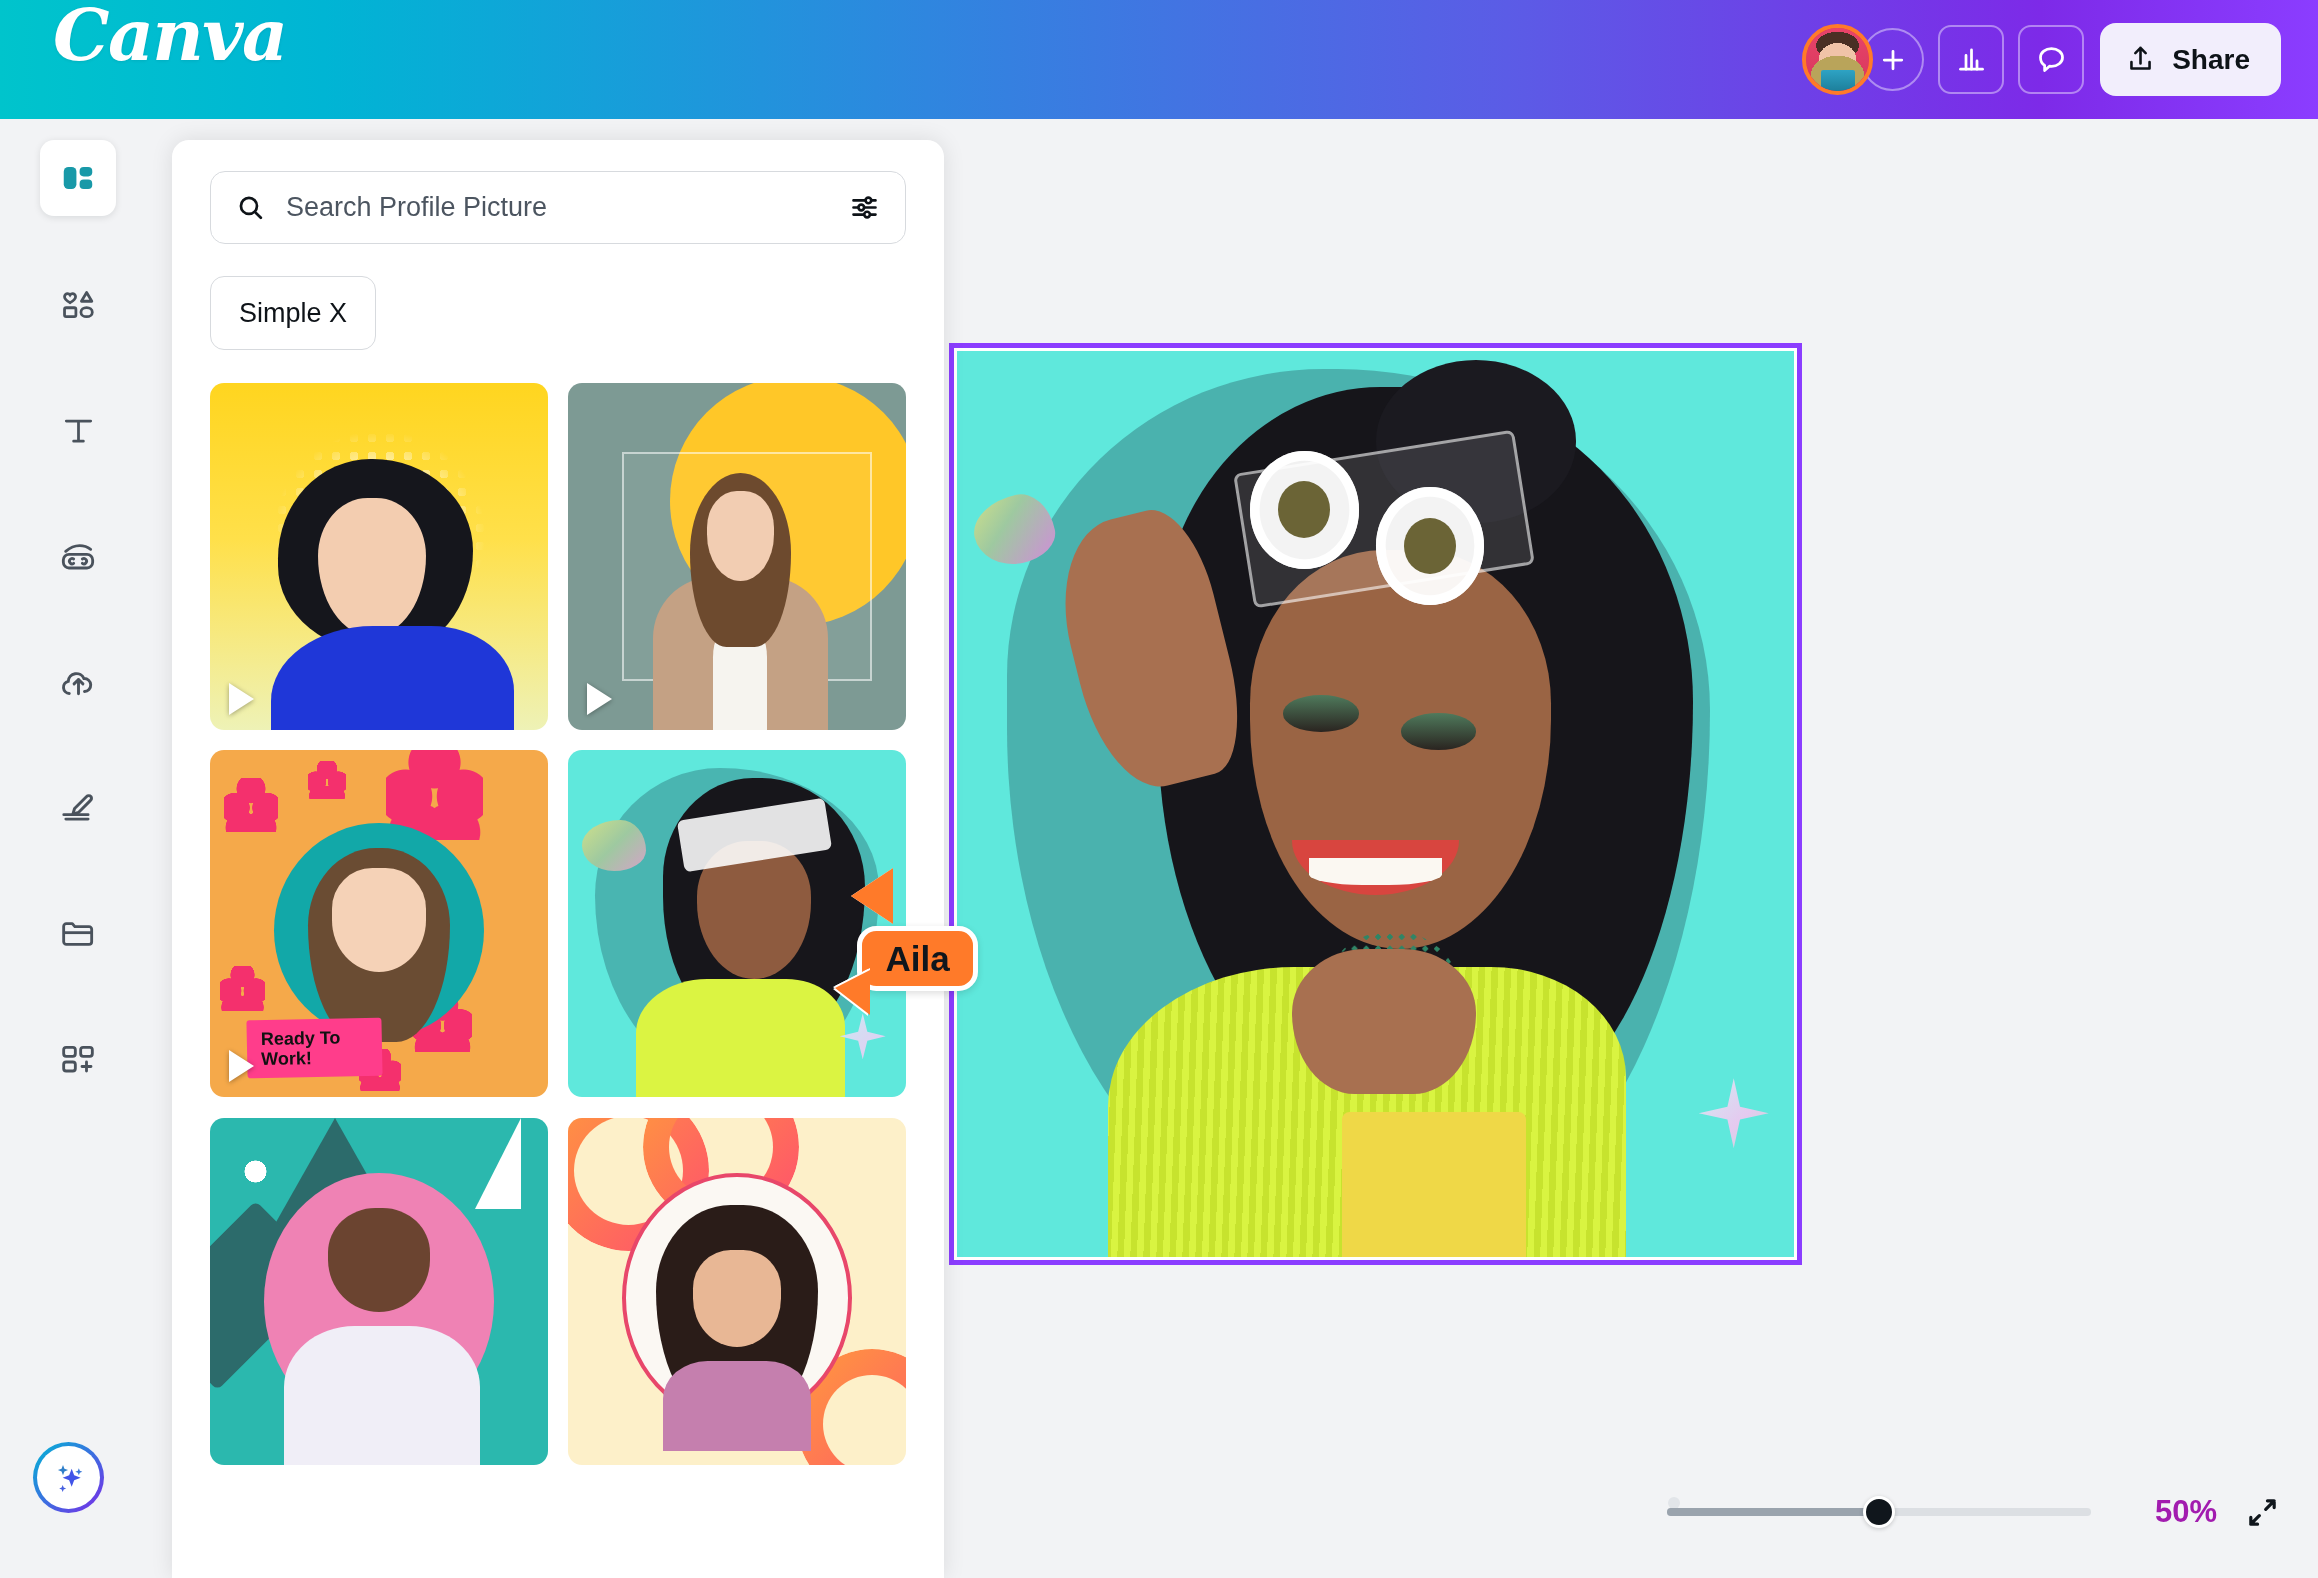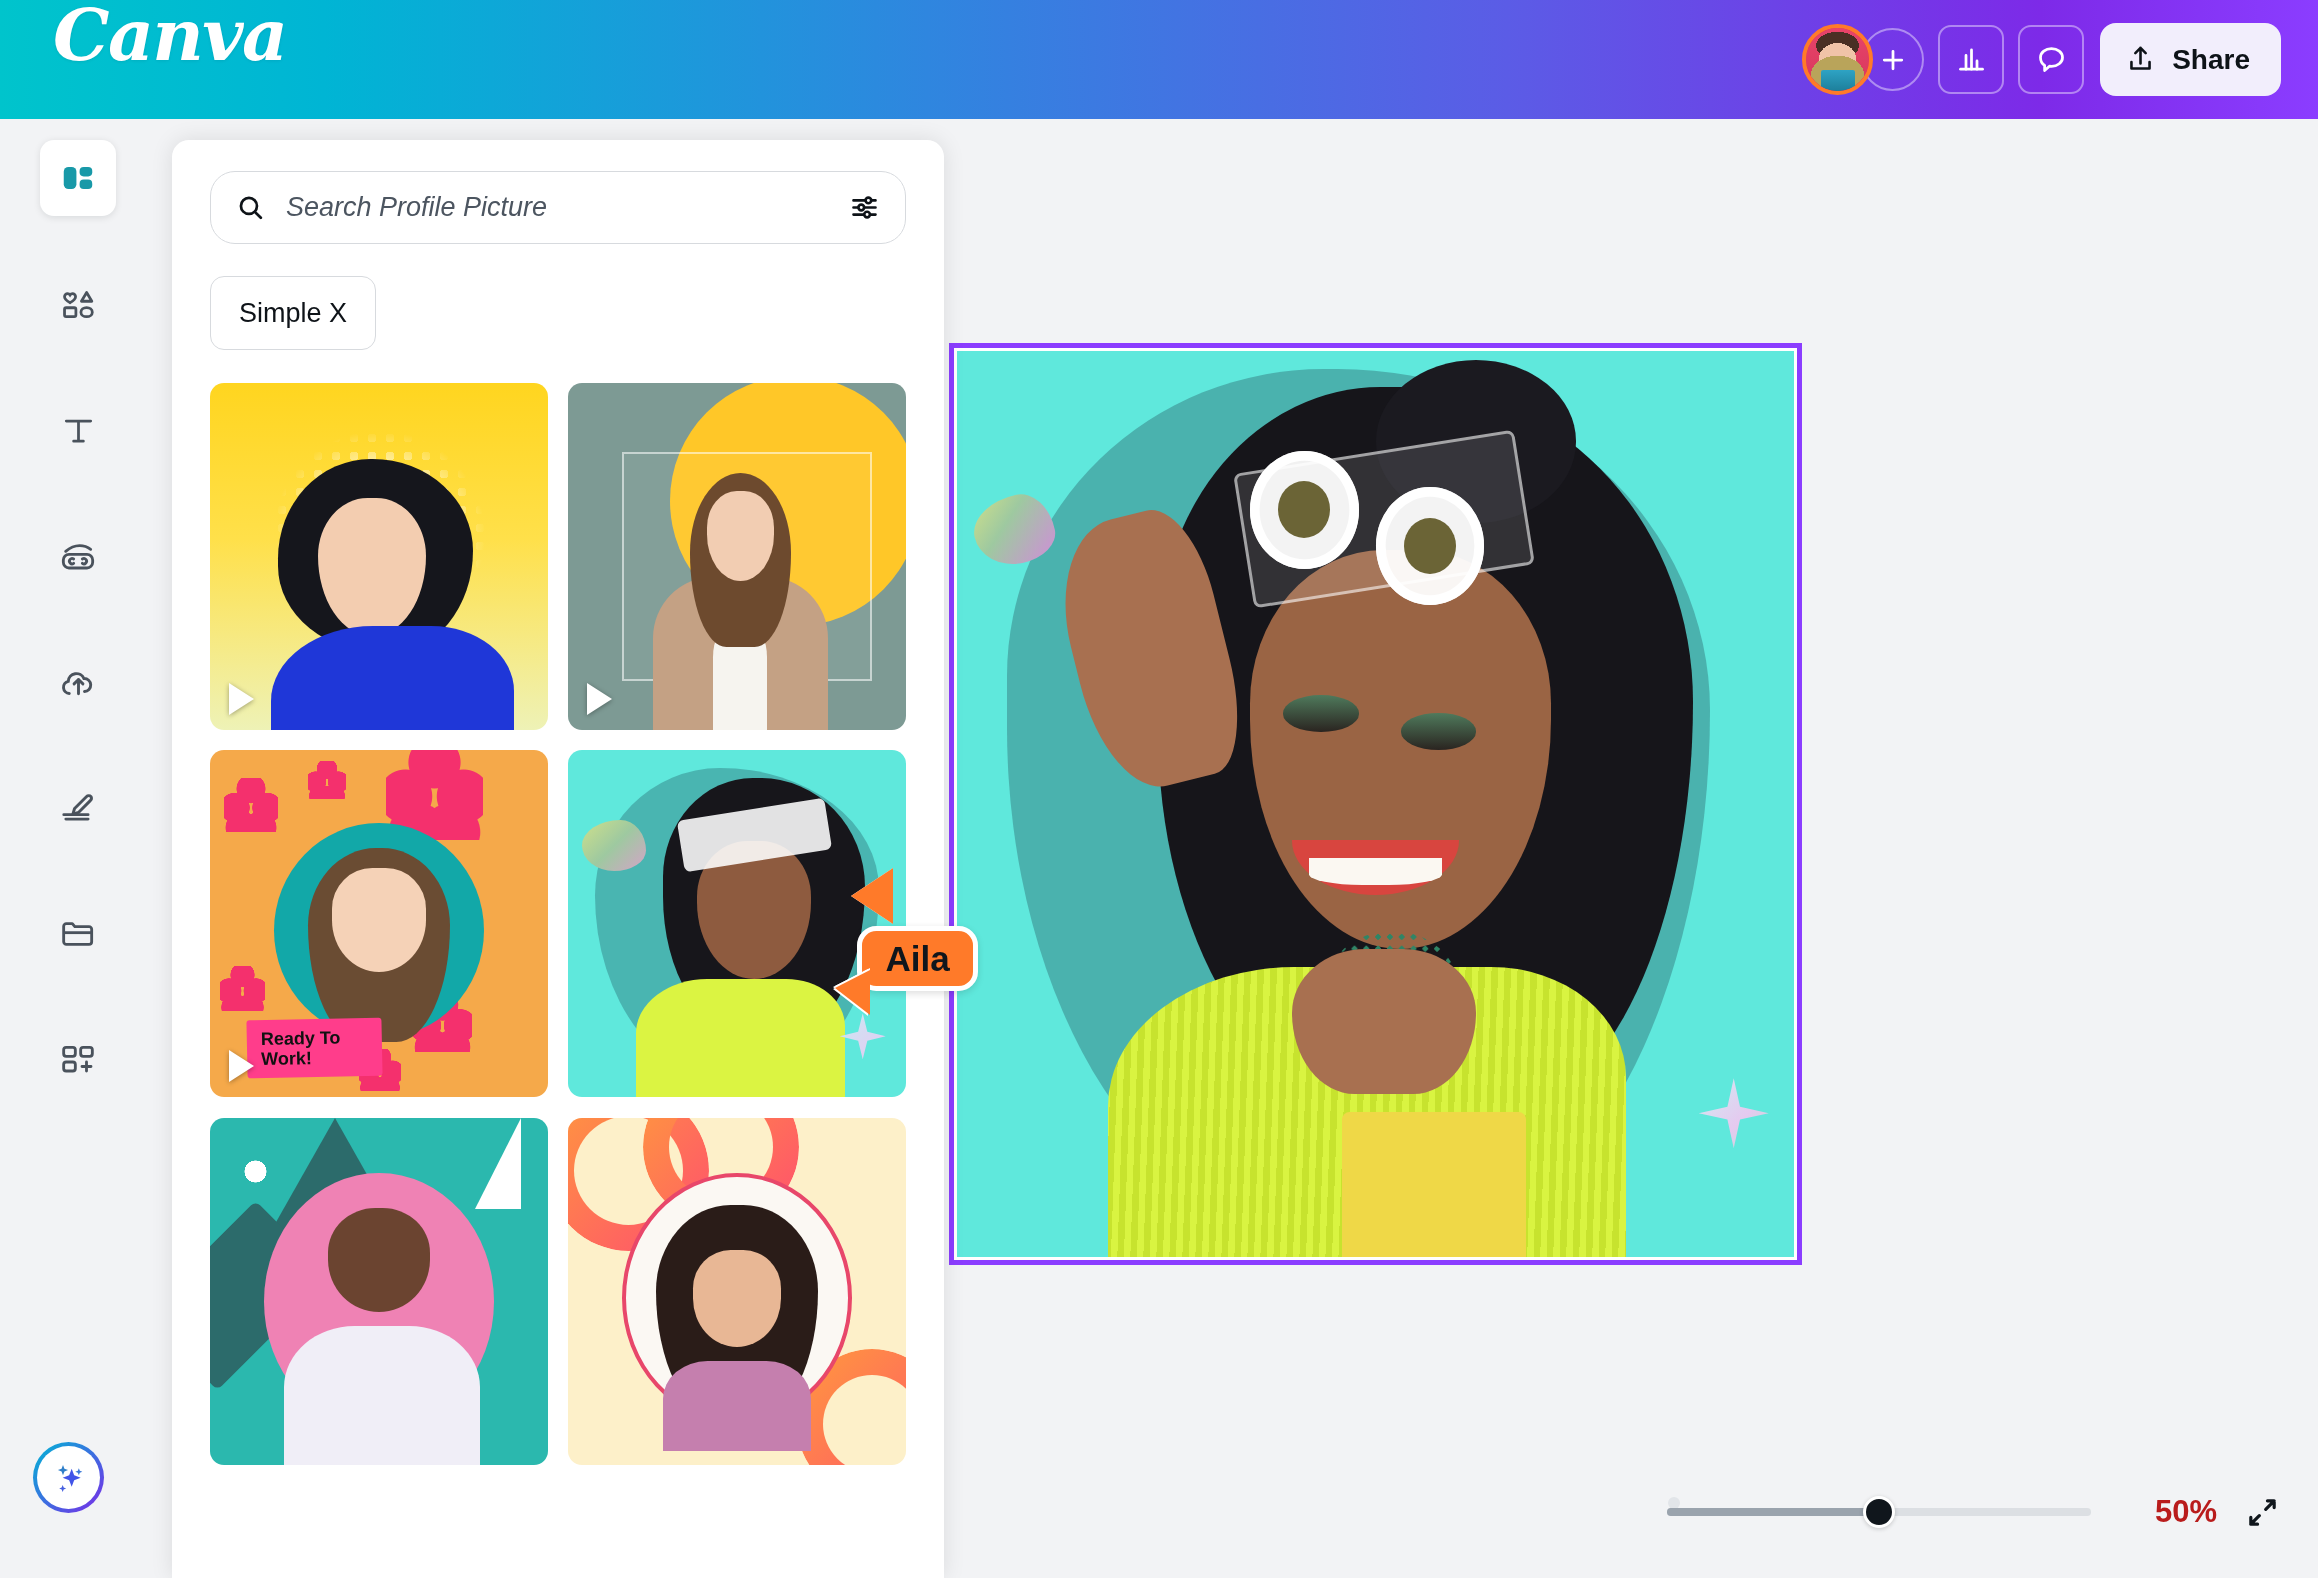--- a/index.html
+++ b/index.html
@@ -105,22 +105,22 @@
     overflow: hidden; z-index: 20;
   }
   #panel-header {
     height: 107px; display: flex; align-items: center;
     padding-left: 49px; gap: 30px;
     border-bottom: 1.6px solid #eceef0;
   }
   #panel-title { font-size: 33px; font-weight: 700; color: #0e1318; letter-spacing: -0.3px; }
   #search-row { padding: 31px 38px 0 38px; }
   #search-box {
-    height: 73px; border: 1.6px solid #d7dade; border-radius: 25px;
-    display: flex; align-items: center; padding: 0 25px 0 23.6px; gap: 20.4px; font-style: italic;
+    height: 73px; border: 1.6px solid #d7dade; border-radius: 15px;
+    display: flex; align-items: center; padding: 0 25px 0 23.6px; gap: 20.4px;
   }
   #search-placeholder { font-size: 27px; color: #4c5560; flex: 1; }
   #chips-row {
     margin-top: 32px; padding-left: 38px;
     display: flex; gap: 22.5px; white-space: nowrap;
   }
   .chip {
     height: 74px; border: 1.6px solid #d7dade; border-radius: 14px;
     display: flex; align-items: center; gap: 15px;
     padding: 0 28px; font-size: 27px; color: #0e1318; flex: none;
@@ -454,21 +454,21 @@
     display: flex; align-items: center;
   }
   #track-bg { position: absolute; left: 0; right: 0; height: 7.5px; background: #dcdfe3; border-radius: 3.8px; }
   #track-fill { position: absolute; left: 0; width: 50%; height: 7.5px; background: #9aa3ad; border-radius: 3.8px; }
   #track-dot { position: absolute; left: 1.1px; top: 11.8px; width: 11.8px; height: 11.8px; background: #e2e5e9; border-radius: 50%; }
   #thumb {
     position: absolute; left: calc(50% - 16px); width: 32px; height: 32px;
     background: #10161c; border-radius: 50%; border: 3.2px solid #ffffff;
     box-shadow: 0 1.1px 4.3px rgba(0,0,0,.18);
   }
-  #zoom-val { font-size: 31px; font-weight: 700; color: #b91c1c; margin-left: 36px; }
+  #zoom-val { font-size: 31px; font-weight: 700; color: #a21caf; margin-left: 36px; }
 </style>
 </head>
 <body>
 
 <div id="topbar">
   <div id="canva-logo">Canva</div>
 
   <div id="topbar-right">
 
     <div class="avatar-wrap">

